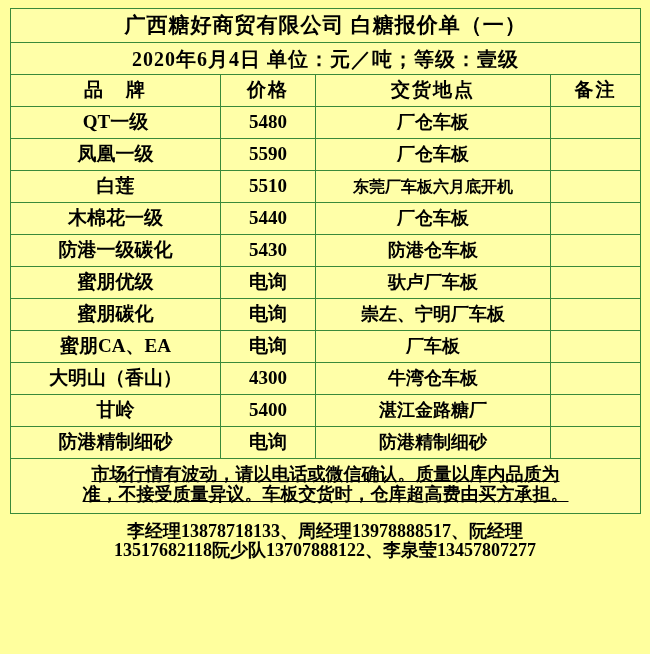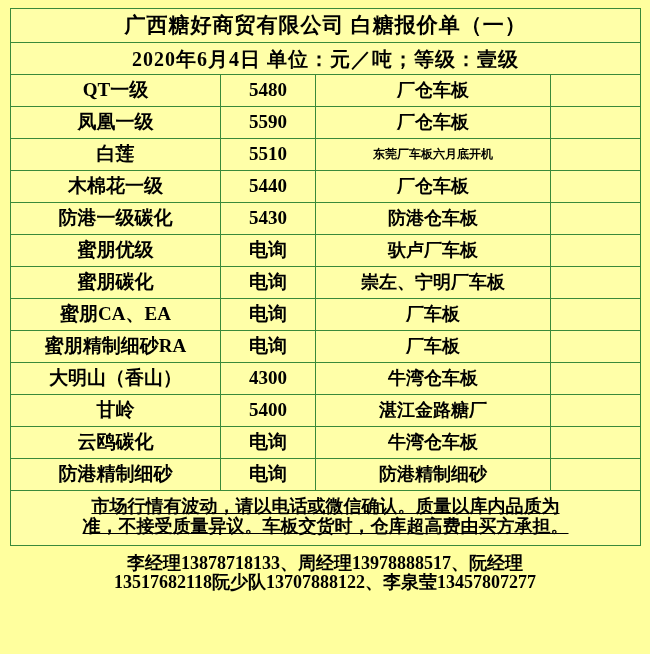--- a/index.html
+++ b/index.html
@@ -56,21 +56,21 @@
     font-size: 19px;
     margin-left: 25px;
   }
   .data-row td.brand {
     font-size: 19px;
   }
   .data-row td.place {
     font-size: 18px;
   }
   .data-row td.place.small {
-    font-size: 12px;
+    font-size: 16px;
   }
   .data-row td.remark {
     font-size: 17px;
   }
   .note-cell {
     font-size: 18px;
     line-height: 1.45;
     text-align: center;
     padding: 6px 12px 8px 12px !important;
     color: #000;
@@ -100,20 +100,26 @@
       <col style="width:235px">
       <col style="width:90px">
     </colgroup>
     <tbody>
       <tr class="title-row">
         <td colspan="4">广西糖好商贸有限公司  白糖报价单（一）</td>
       </tr>
       <tr class="subtitle-row">
         <td colspan="4">2020年6月4日      单位：元／吨；等级：壹级</td>
       </tr>
+      <tr class="head-row">
+        <td>品　牌</td>
+        <td>价格</td>
+        <td>交货地点</td>
+        <td>备注</td>
+      </tr>
 
       <tr class="data-row">
         <td class="brand">QT一级</td>
         <td>5480</td>
         <td class="place">厂仓车板</td>
         <td class="remark"></td>
       </tr>
       <tr class="data-row">
         <td class="brand">凤凰一级</td>
         <td>5590</td>
@@ -150,41 +156,29 @@
         <td class="place">崇左、宁明厂车板</td>
         <td class="remark"></td>
       </tr>
       <tr class="data-row">
         <td class="brand">蜜朋CA、EA</td>
         <td>电询</td>
         <td class="place">厂车板</td>
         <td class="remark"></td>
       </tr>
       <tr class="data-row">
-        <td class="brand">蜜朋精制细砂RA</td>
-        <td>电询</td>
-        <td class="place">厂车板</td>
-        <td class="remark"></td>
-      </tr>
-      <tr class="data-row">
         <td class="brand">大明山（香山）</td>
         <td>4300</td>
         <td class="place">牛湾仓车板</td>
         <td class="remark"></td>
       </tr>
       <tr class="data-row">
         <td class="brand">甘岭</td>
         <td>5400</td>
         <td class="place">湛江金路糖厂</td>
-        <td class="remark"></td>
-      </tr>
-      <tr class="data-row">
-        <td class="brand">云鸥碳化</td>
-        <td>电询</td>
-        <td class="place">牛湾仓车板</td>
         <td class="remark"></td>
       </tr>
       <tr class="data-row">
         <td class="brand">防港精制细砂</td>
         <td>电询</td>
         <td class="place">防港精制细砂</td>
         <td class="remark"></td>
       </tr>
 
       <tr>

